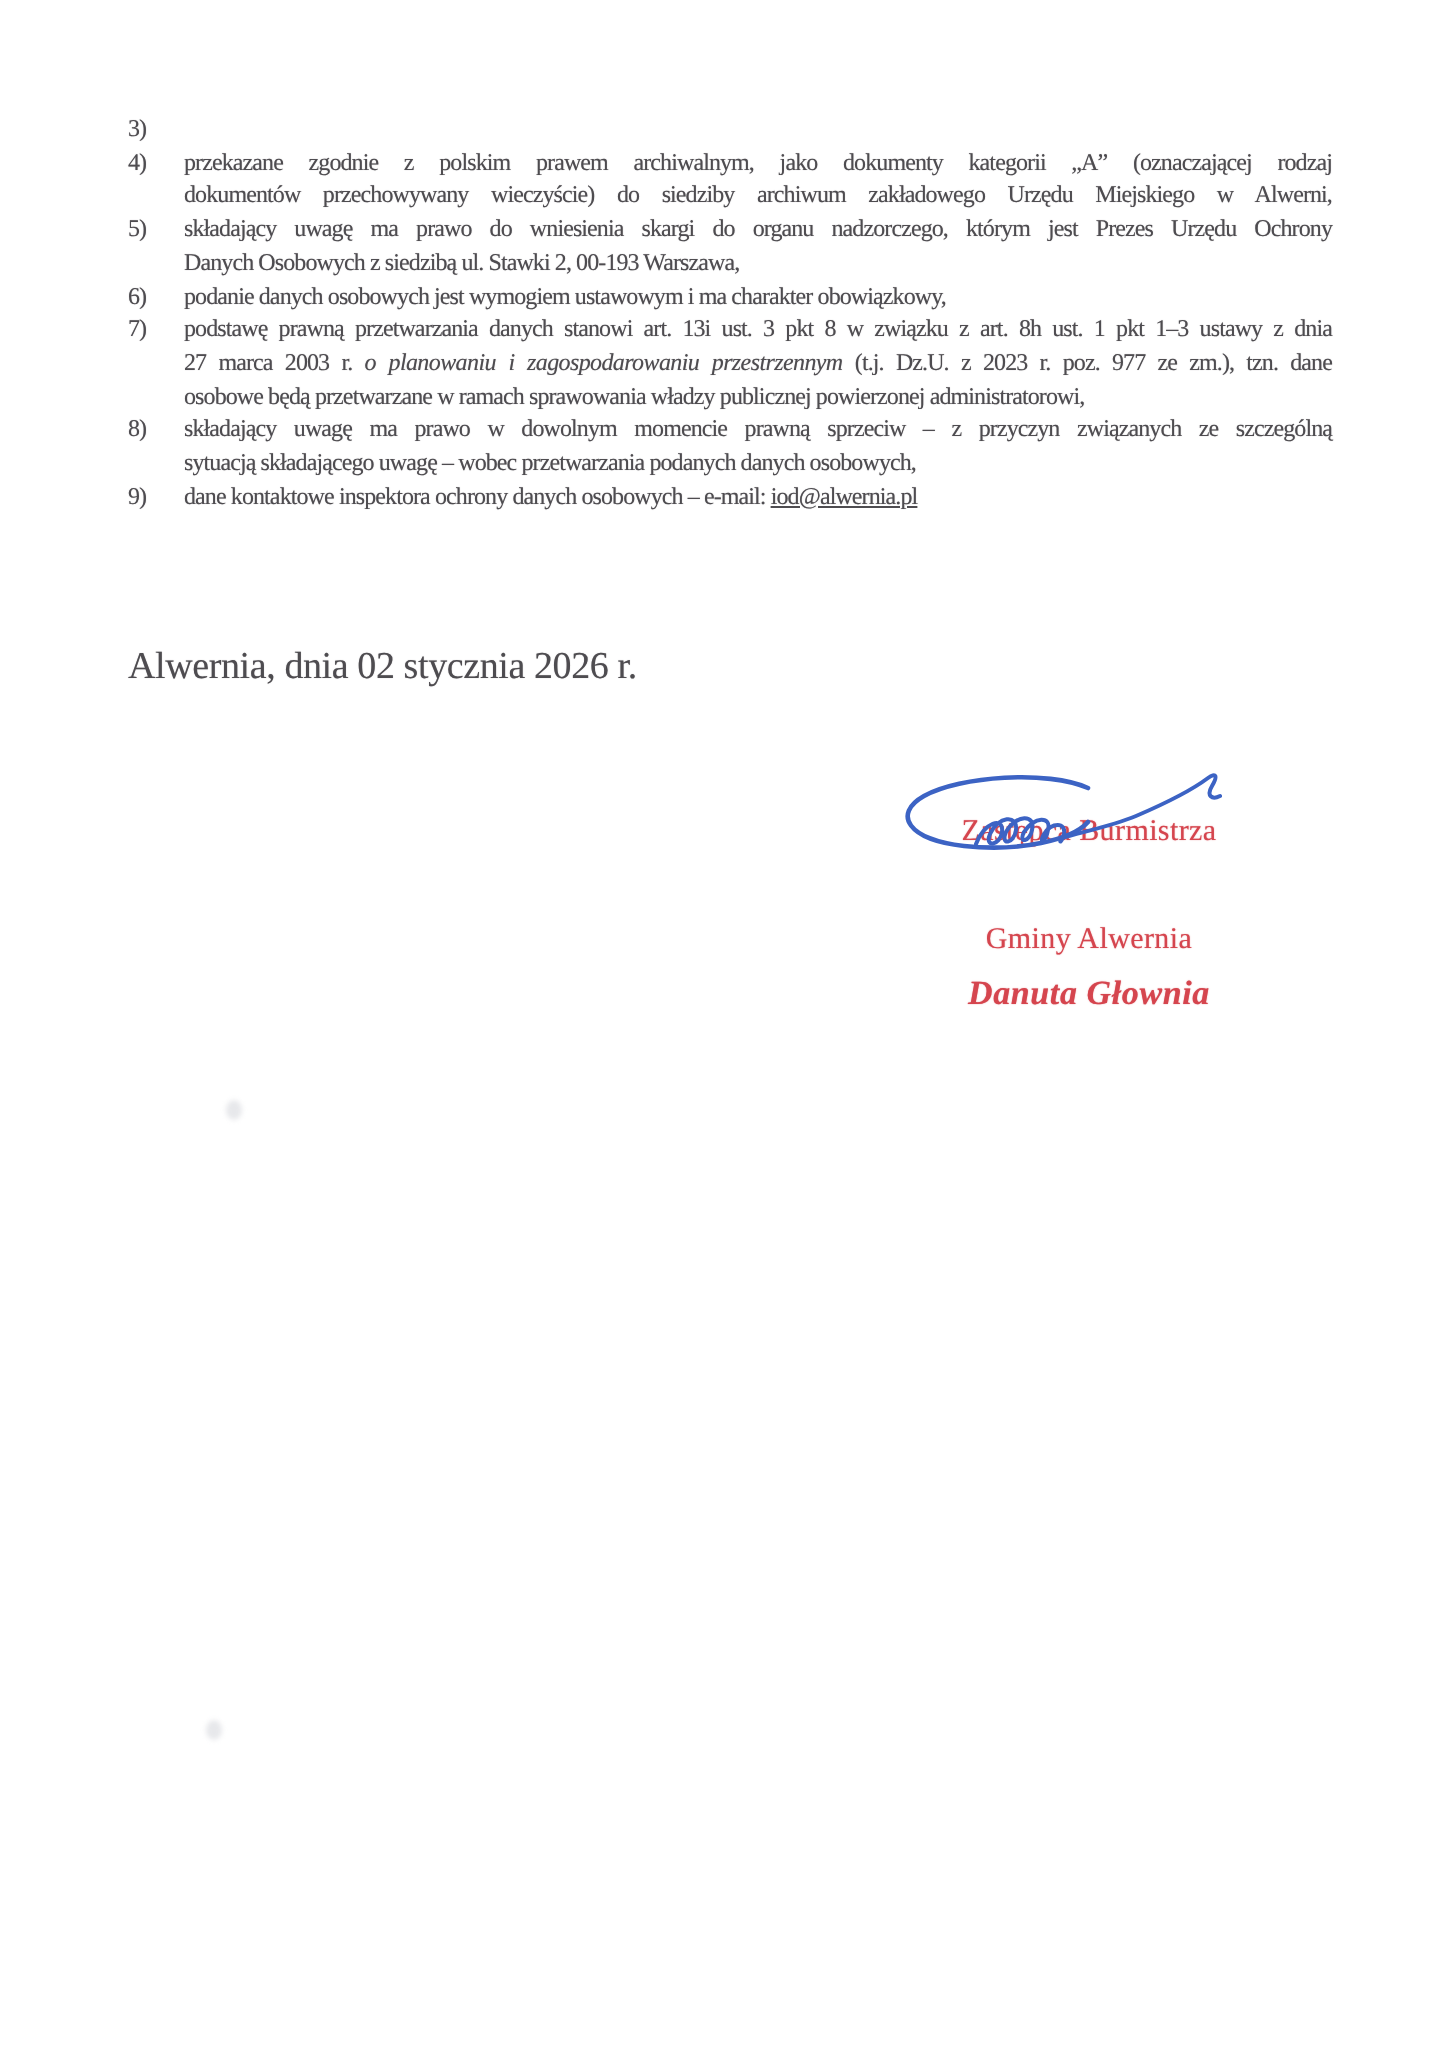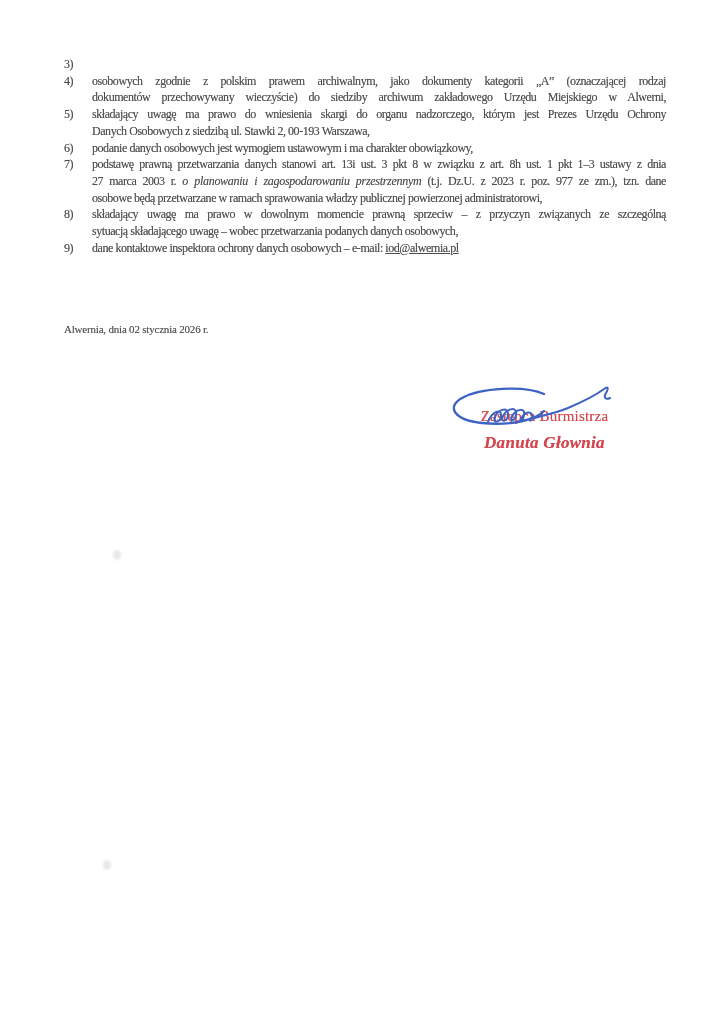--- a/index.html
+++ b/index.html
@@ -32,21 +32,21 @@
   .num{flex:0 0 28px;white-space:nowrap;}
   .lines{flex:1 1 auto;min-width:0;}
   .ln{text-align:justify;text-align-last:justify;}
   .ln.last{text-align-last:left;}
   .lines i{letter-spacing:-0.3px;}
   .u{text-decoration:underline;}
   
   .dateline{
     position:absolute;
     left:64px;top:323px;
-    font-size:11px;
+    font-size:19px;
     letter-spacing:-0.2px;
     text-shadow:0 0 0.45px rgba(86,82,86,.5);
   }
   
   .stamp{
     position:absolute;
     left:452px;top:371px;
     width:185px;
     text-align:center;
     color:var(--stamp-red);
@@ -95,21 +95,21 @@
 
   <div class="doc-list">
       <div class="item">
         <span class="num">3)</span>
         <div class="lines">
         </div>
       </div>
       <div class="item">
         <span class="num">4)</span>
         <div class="lines">
-          <div class="ln">osobowych zgodnie z polskim prawem archiwalnym, jako dokumenty kategorii „A” (oznaczającej rodzaj</div>
+          <div class="ln">przekazane zgodnie z polskim prawem archiwalnym, jako dokumenty kategorii „A” (oznaczającej rodzaj</div>
           <div class="ln">dokumentów przechowywany wieczyście) do siedziby archiwum zakładowego Urzędu Miejskiego w Alwerni,</div>
         </div>
       </div>
       <div class="item">
         <span class="num">5)</span>
         <div class="lines">
           <div class="ln">składający uwagę ma prawo do wniesienia skargi do organu nadzorczego, którym jest Prezes Urzędu Ochrony</div>
           <div class="ln last">Danych Osobowych z siedzibą ul. Stawki 2, 00-193 Warszawa,</div>
         </div>
       </div>
@@ -139,20 +139,21 @@
         <div class="lines">
           <div class="ln last">dane kontaktowe inspektora ochrony danych osobowych – e-mail: <span class="u">iod@alwernia.pl</span></div>
         </div>
       </div>
     </div>
 
   <div class="dateline">Alwernia, dnia 02 stycznia 2026 r.</div>
 
   <div class="stamp">
     <div class="stamp-line">Zastępca Burmistrza</div>
+    <div class="stamp-line">Gminy Alwernia</div>
     <div class="stamp-signer">Danuta Głownia</div>
   </div>
 
   <svg class="sig-svg" viewBox="0 0 190 68" aria-hidden="true">
 
     <path d="M112,18 C92,9 48,12 30,22 C14,31 22,44 50,47 C78,50 104,44 112,35" stroke-width="2.3"></path>
 
     <path d="M56,46 C60,35 70,32 69,40 C68,47 60,48 63,41
              C67,32 77,31 76,39 C75,46 68,47 71,40
              C76,31 86,31 84,39 C83,45 77,46 80,40

